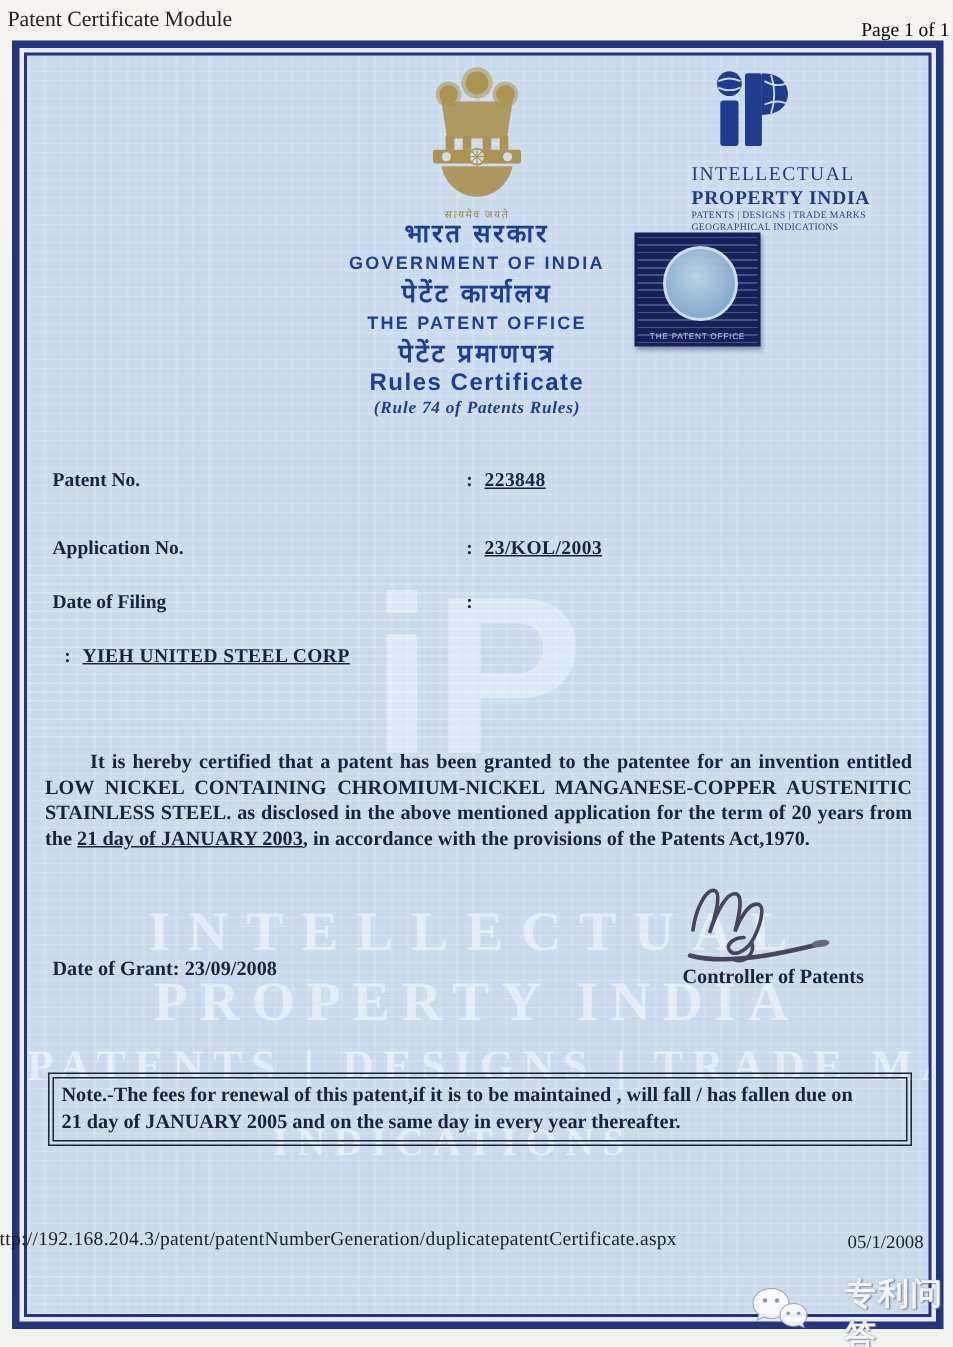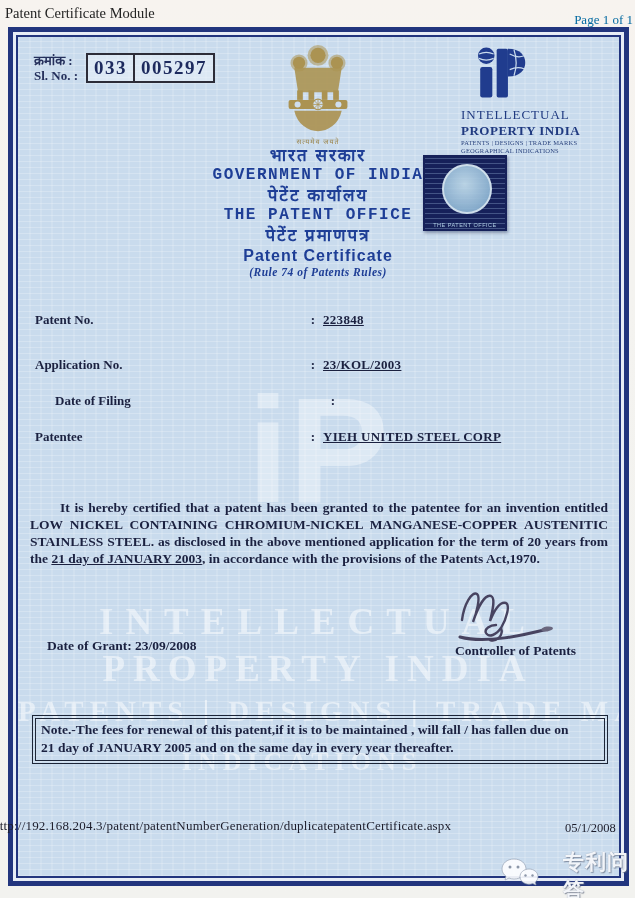--- a/index.html
+++ b/index.html
@@ -6,21 +6,21 @@
   body{
     width:635px;height:898px;position:relative;overflow:hidden;
     background:linear-gradient(180deg,#f7f3ef 0%,#f4f3f0 30%,#f2f2ef 100%);
     font-family:"Liberation Serif",serif;
     -webkit-font-smoothing:antialiased;
   }
   .abs{position:absolute;}
 
   
   .print-title{left:5px;top:5px;font-size:14.5px;color:#232323;z-index:5;}
-  .print-page{right:2px;top:12px;font-size:13px;color:#0369a1;z-index:5;}
+  .print-page{right:2px;top:12px;font-size:13px;color:#000000;z-index:5;}
   .print-url{left:-7px;top:818px;font-size:13px;color:#1d1d2b;z-index:5;letter-spacing:.2px;}
   .print-date{left:565px;top:821px;font-size:12.5px;color:#1d1d2b;z-index:5;}
 
   
   .cert-outer{
     left:8px;top:27px;width:611px;height:849px;
     border:5px solid #22357e;background:#e7edf6;z-index:1;
   }
   .cert-inner{
     position:absolute;left:3px;top:3px;right:3px;bottom:3px;
@@ -47,21 +47,21 @@
   .ipblock{left:443px;top:10px;width:160px;z-index:2;color:#203a80;}
   .ip-glyph{margin-left:14px;}
   .ip-line1{font-size:13px;letter-spacing:1px;margin-top:2px;}
   .ip-line2{font-size:13px;letter-spacing:.5px;font-weight:bold;}
   .ip-sub{font-size:6.5px;letter-spacing:.2px;color:#2c457f;line-height:8px;}
 
   
   .headers{left:130px;top:108px;width:340px;text-align:center;z-index:2;
     color:#1e3e96;font-family:"Liberation Sans",sans-serif;font-weight:bold;}
   .h-hi{font-size:17px;line-height:21px;letter-spacing:2px;}
-  .h-en{font-size:16px;line-height:19px;letter-spacing:1.5px;font-family:Liberation Mono, monospace;}
+  .h-en{font-size:12px;line-height:19px;letter-spacing:1.5px;}
   .h-cert{font-size:16px;line-height:19px;letter-spacing:1px;}
   .h-rule{font-size:11.5px;line-height:14px;font-style:italic;font-family:"Liberation Serif",serif;letter-spacing:.5px;}
 
   
   .seal{left:405px;top:118px;width:84px;height:76px;background:#16215a;z-index:2;
     box-shadow:1px 2px 3px rgba(20,30,70,.4);}
   .seal::before{content:"";position:absolute;inset:2px;
     background:repeating-linear-gradient(0deg, rgba(150,180,215,.35) 0 1px, rgba(0,0,0,0) 1px 5px);}
   .seal-circle{position:absolute;left:50%;top:32px;width:46px;height:46px;margin-left:-23px;margin-top:-23px;
     border-radius:50%;background:radial-gradient(circle at 45% 40%, #c2dcec 0%, #8db3d2 70%, #6f98bb 100%);
@@ -73,21 +73,21 @@
   .row .lbl{width:268px;}
   .row .sep{width:20px;text-align:center;}
   .row .val{flex:1;letter-spacing:.3px;text-decoration:underline;}
 
   
   .bodytext{left:12px;top:462px;width:578px;z-index:2;font-weight:bold;font-size:13.5px;
     color:#1b2140;text-align:justify;line-height:17px;text-indent:30px;}
   .u{text-decoration:underline;}
 
   
-  .grantdate{left:17px;top:601px;font-weight:bold;font-size:13.5px;color:#1b2140;z-index:2;margin-left:12px;}
+  .grantdate{left:17px;top:601px;font-weight:bold;font-size:13.5px;color:#1b2140;z-index:2;}
   .controller{left:437px;top:606px;font-weight:bold;font-size:13.5px;color:#1b2140;z-index:2;}
   .sig{left:428px;top:543px;z-index:2;}
 
   
   .note-outer{left:14px;top:678px;width:570px;border:1.5px solid #1d2638;padding:2px;z-index:2;}
   .note-inner{border:1px solid #1d2638;padding:2px 21px 4px 5px;}
   .note-text{font-weight:bold;font-size:13.5px;line-height:17.5px;color:#1b2140;}
 
   
   .wm{z-index:0;color:rgba(255,255,255,.5);font-weight:bold;text-align:center;white-space:nowrap;}
@@ -113,30 +113,20 @@
 
 <div class="abs cert-outer">
   <div class="cert-inner">
 
     <div class="abs wm wm-ip">iP</div>
     <div class="abs wm wm1">INTELLECTUAL</div>
     <div class="abs wm wm2">PROPERTY INDIA</div>
     <div class="abs wm wm3">PATENTS | DESIGNS | TRADE MARKS</div>
     <div class="abs wm wm4">INDICATIONS</div>
 
-    <div class="abs slno">
-      <div class="slno-labels">
-        <div>क्रमांक :</div>
-        <div>Sl. No. :</div>
-      </div>
-      <div class="slno-box">
-        <div class="slno-cell first">033</div>
-        <div class="slno-cell">005297</div>
-      </div>
-    </div>
 
     <div class="abs emblem">
       <span>
         <svg width="76" height="92" viewBox="0 0 80 97">
           <g fill="#ab9352">
             <circle cx="40" cy="13" r="11" opacity=".55"></circle>
             <circle cx="40" cy="13" r="8"></circle>
             <circle cx="20" cy="21" r="9" opacity=".55"></circle>
             <circle cx="20" cy="21" r="6.5"></circle>
             <circle cx="60" cy="21" r="9" opacity=".55"></circle>
@@ -186,45 +176,44 @@
       <div class="ip-sub">PATENTS | DESIGNS | TRADE MARKS</div>
       <div class="ip-sub">GEOGRAPHICAL INDICATIONS</div>
     </div>
 
     <div class="abs headers">
       <div class="h-hi">भारत सरकार</div>
       <div class="h-en">GOVERNMENT OF INDIA</div>
       <div class="h-hi">पेटेंट कार्यालय</div>
       <div class="h-en">THE PATENT OFFICE</div>
       <div class="h-hi">पेटेंट प्रमाणपत्र</div>
-      <div class="h-cert">Patent Certificate</div>
+      <div class="h-cert">Rules Certificate</div>
       <div class="h-rule">(Rule 74 of Patents Rules)</div>
     </div>
 
     <div class="abs seal">
       <div class="seal-circle"></div>
       <div class="seal-cap">THE PATENT OFFICE</div>
     </div>
 
     <div class="abs row" style="top:275px;">
       <span class="lbl">Patent No.</span>
       <span class="sep">:</span>
       <span class="val">223848</span>
     </div>
     <div class="abs row" style="top:320px;">
       <span class="lbl">Application No.</span>
       <span class="sep">:</span>
       <span class="val">23/KOL/2003</span>
     </div>
-    <div class="abs row" style="top:356px;margin-left:20px;">
+    <div class="abs row" style="top:356px;">
       <span class="lbl">Date of Filing</span>
       <span class="sep">:</span>
     </div>
     <div class="abs row" style="top:392px;">
-      <span class="lbl">Patentee</span>
       <span class="sep">:</span>
       <span class="val">YIEH UNITED STEEL CORP</span>
     </div>
 
     <div class="abs bodytext"><span>It is hereby certified that a patent has been granted to the patentee for an invention entitled LOW NICKEL CONTAINING CHROMIUM-NICKEL MANGANESE-COPPER AUSTENITIC STAINLESS STEEL. as disclosed in the above mentioned application for the term of 20 years from the </span><span class="u">21 day of JANUARY 2003</span><span>, in accordance with the provisions of the Patents Act,1970.</span></div>
 
     <div class="abs sig">
       <span>
         <svg width="112" height="68" viewBox="0 0 112 68">
           <g stroke="#474360" stroke-width="2.4" fill="none" stroke-linecap="round">

